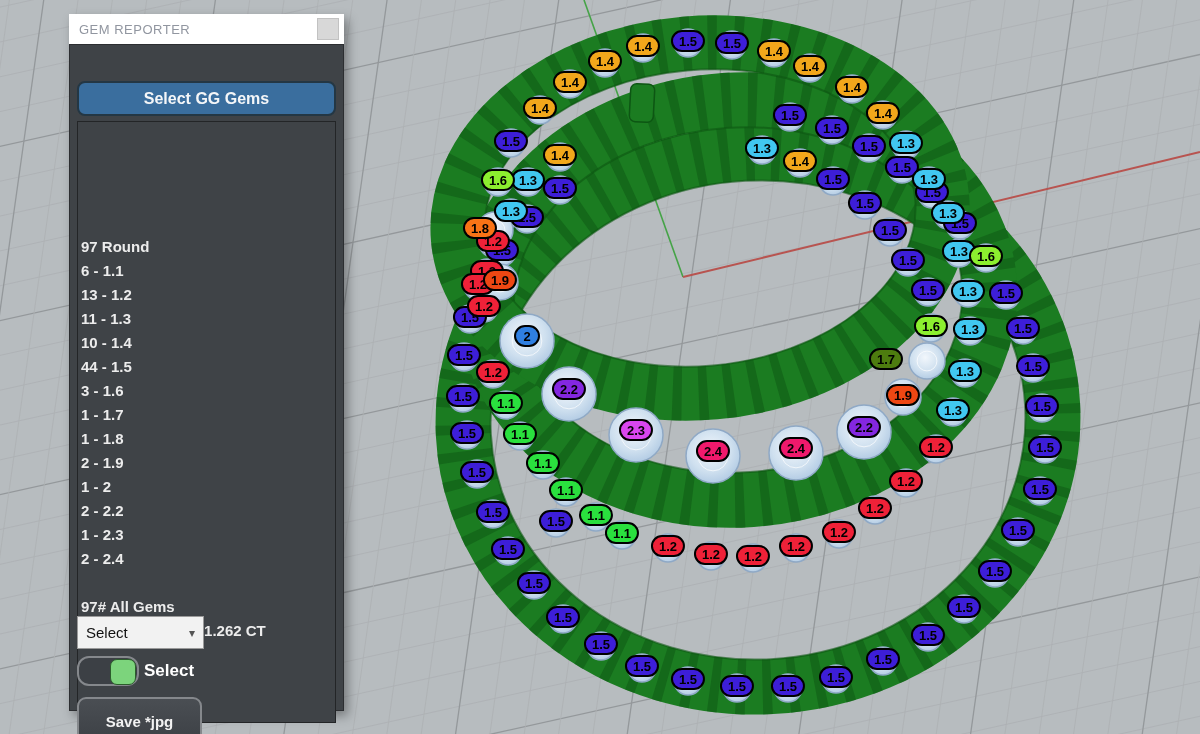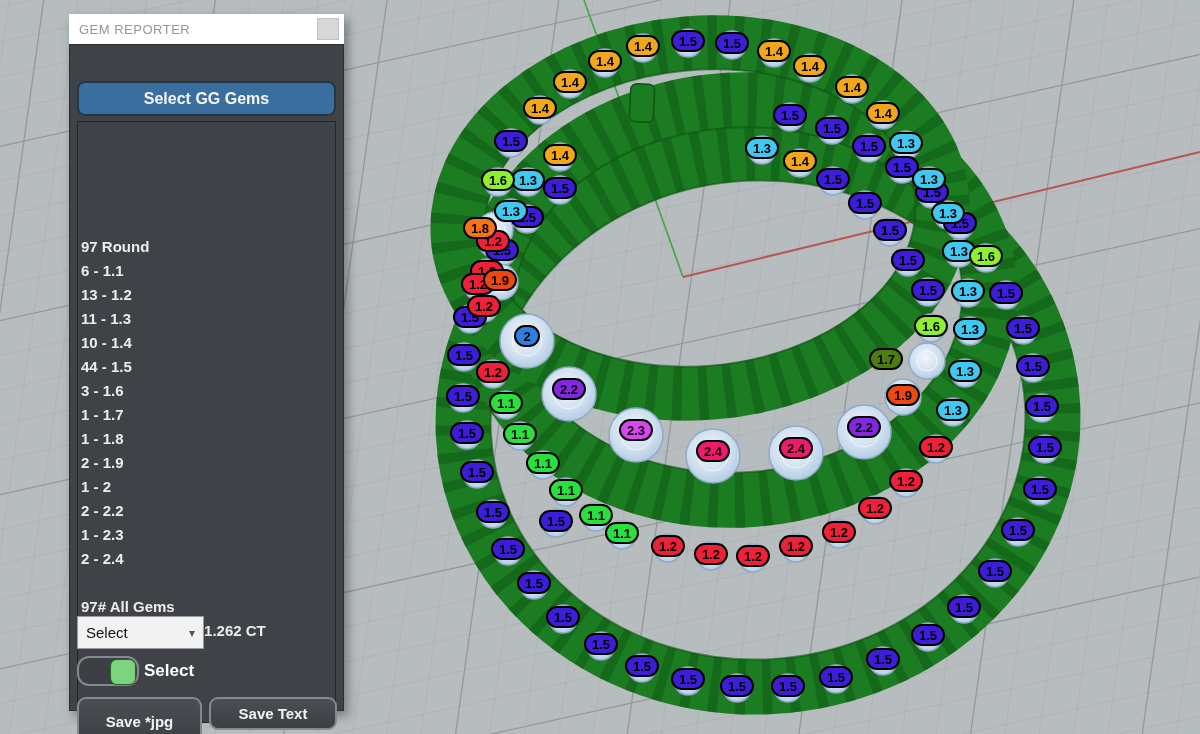--- a/index.html
+++ b/index.html
@@ -541,16 +541,15 @@
 Weight:Diamond 1.262 CT</div>
       <div id="mat-select">
         <span class="val">Select</span>
         <span class="chev">▾</span>
       </div>
       <div id="toggle">
         <span class="knob" style="background: rgb(124, 212, 124);"></span>
       </div>
       <div id="textdot-label">Select</div>
       <div id="savejpg-btn" class="btn">Save *jpg</div>
-      <div id="savetext-btn" class="btn">Save Text</div>
     </div>
   </div>
 </div>
 
 </body></html>

